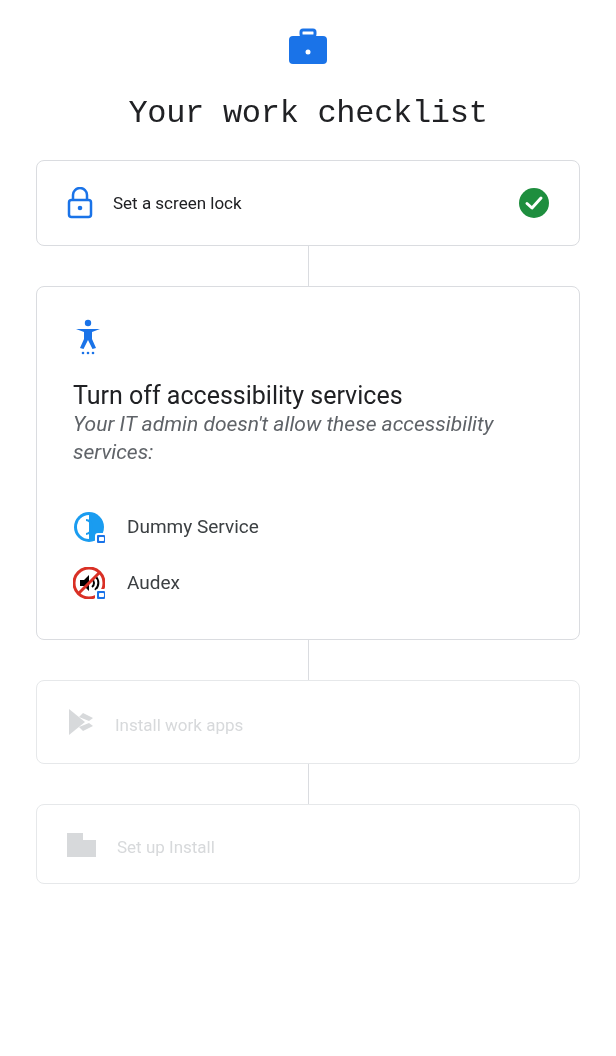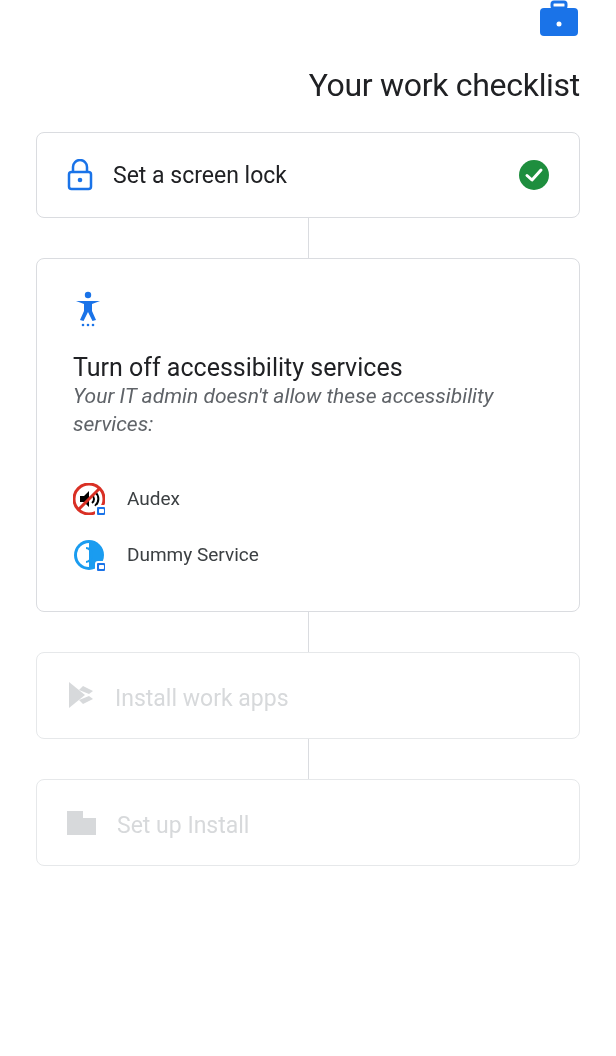--- a/index.html
+++ b/index.html
@@ -7,22 +7,24 @@
       font-family: 'Google Sans', Roboto, Arial, sans-serif;
       background: #fff;
       width: 616px;
       height: 1056px;
       overflow: hidden;
     }
     .container {
       padding: 0 36px;
     }
     .header {
-      text-align: right;
+      text-align: center;
+      padding-top: 28px;
       padding-bottom: 28px;
+      font-family: Liberation Mono, monospace;
     }
     .briefcase-icon {
       display: inline-block;
       margin-bottom: 24px;
     }
     .page-title {
       font-size: 32px;
       font-weight: 400;
       color: #202124;
       letter-spacing: -0.3px;
@@ -39,21 +41,21 @@
       padding: 26px 30px;
     }
     .card-icon-left {
       flex: 0 0 auto;
       margin-right: 20px;
       display: flex;
       align-items: center;
     }
     .card-title {
       flex: 1;
-      font-size: 23px;
+      font-size: 17px;
       font-weight: 400;
       color: #202124;
     }
     .card-status {
       flex: 0 0 auto;
       margin-left: 12px;
       display: flex;
       align-items: center;
     }
     .connector {
@@ -160,54 +162,54 @@
       <svg width="30" height="36" viewBox="0 0 30 36">
         <circle cx="15" cy="4" r="3.2" fill="#1a73e8"></circle>
         <path d="M3 10 L27 10 L19 13 L19 20 L23 29 L19.5 30 L15 21 L10.5 30 L7 29 L11 20 L11 13 Z" fill="#1a73e8"></path>
         <circle cx="10" cy="34" r="1.3" fill="#1a73e8"></circle>
         <circle cx="15" cy="34" r="1.3" fill="#1a73e8"></circle>
         <circle cx="20" cy="34" r="1.3" fill="#1a73e8"></circle>
       </svg>
     </div>
     <div class="card-expanded-title">Turn off accessibility services</div>
     <div class="card-expanded-sub">Your IT admin doesn't allow these accessibility services:</div>
+
+    <div class="service-row">
+      <div class="service-icon">
+        <svg width="32" height="32" viewBox="0 0 32 32">
+          <circle cx="16" cy="16" r="15" fill="#1a9cf0"></circle>
+          <path d="M16 4 a12 12 0 0 0 0 24 Z" fill="#fff"></path>
+          <path d="M13 9 a5 6 0 0 1 0 14" fill="none" stroke="#1a9cf0" stroke-width="2"></path>
+        </svg>
+        <span class="badge">
+          <svg width="7" height="7" viewBox="0 0 7 7">
+              <rect x="1" y="2" width="5" height="4" rx="0.7" fill="#fff"></rect>
+            </svg>
+        </span>
+      </div>
+      <div class="service-name">Dummy Service</div>
+    </div>
 
     <div class="service-row">
       <div class="service-icon">
         <svg width="32" height="32" viewBox="0 0 32 32">
           <circle cx="16" cy="16" r="15" fill="#fff" stroke="#d93025" stroke-width="3"></circle>
           <path d="M7 13 L11 13 L16 8 L16 24 L11 19 L7 19 Z" fill="#000"></path>
           <path d="M19 12 a5 5 0 0 1 0 8" fill="none" stroke="#000" stroke-width="2"></path>
           <path d="M22 9 a9 9 0 0 1 0 14" fill="none" stroke="#000" stroke-width="2"></path>
           <line x1="6" y1="26" x2="26" y2="6" stroke="#d93025" stroke-width="3"></line>
         </svg>
         <span class="badge">
           <svg width="7" height="7" viewBox="0 0 7 7">
               <rect x="1" y="2" width="5" height="4" rx="0.7" fill="#fff"></rect>
             </svg>
         </span>
       </div>
       <div class="service-name">Audex</div>
     </div>
-
-    <div class="service-row">
-      <div class="service-icon">
-        <svg width="32" height="32" viewBox="0 0 32 32">
-          <circle cx="16" cy="16" r="15" fill="#1a9cf0"></circle>
-          <path d="M16 4 a12 12 0 0 0 0 24 Z" fill="#fff"></path>
-          <path d="M13 9 a5 6 0 0 1 0 14" fill="none" stroke="#1a9cf0" stroke-width="2"></path>
-        </svg>
-        <span class="badge">
-          <svg width="7" height="7" viewBox="0 0 7 7">
-              <rect x="1" y="2" width="5" height="4" rx="0.7" fill="#fff"></rect>
-            </svg>
-        </span>
-      </div>
-      <div class="service-name">Dummy Service</div>
-    </div>
   </div>
 
   <div class="connector"></div>
 
   <div class="card card-simple card-muted">
     <span class="card-icon-left muted-icon">
       <svg width="28" height="30" viewBox="0 0 28 30">
         <polygon points="2,2 2,28 18,15" fill="#d7d9db"></polygon>
         <polygon points="12,10 22,14 26,11 16,6" fill="#e6e7e9"></polygon>
         <polygon points="12,20 22,16 26,19 16,24" fill="#e6e7e9"></polygon>

